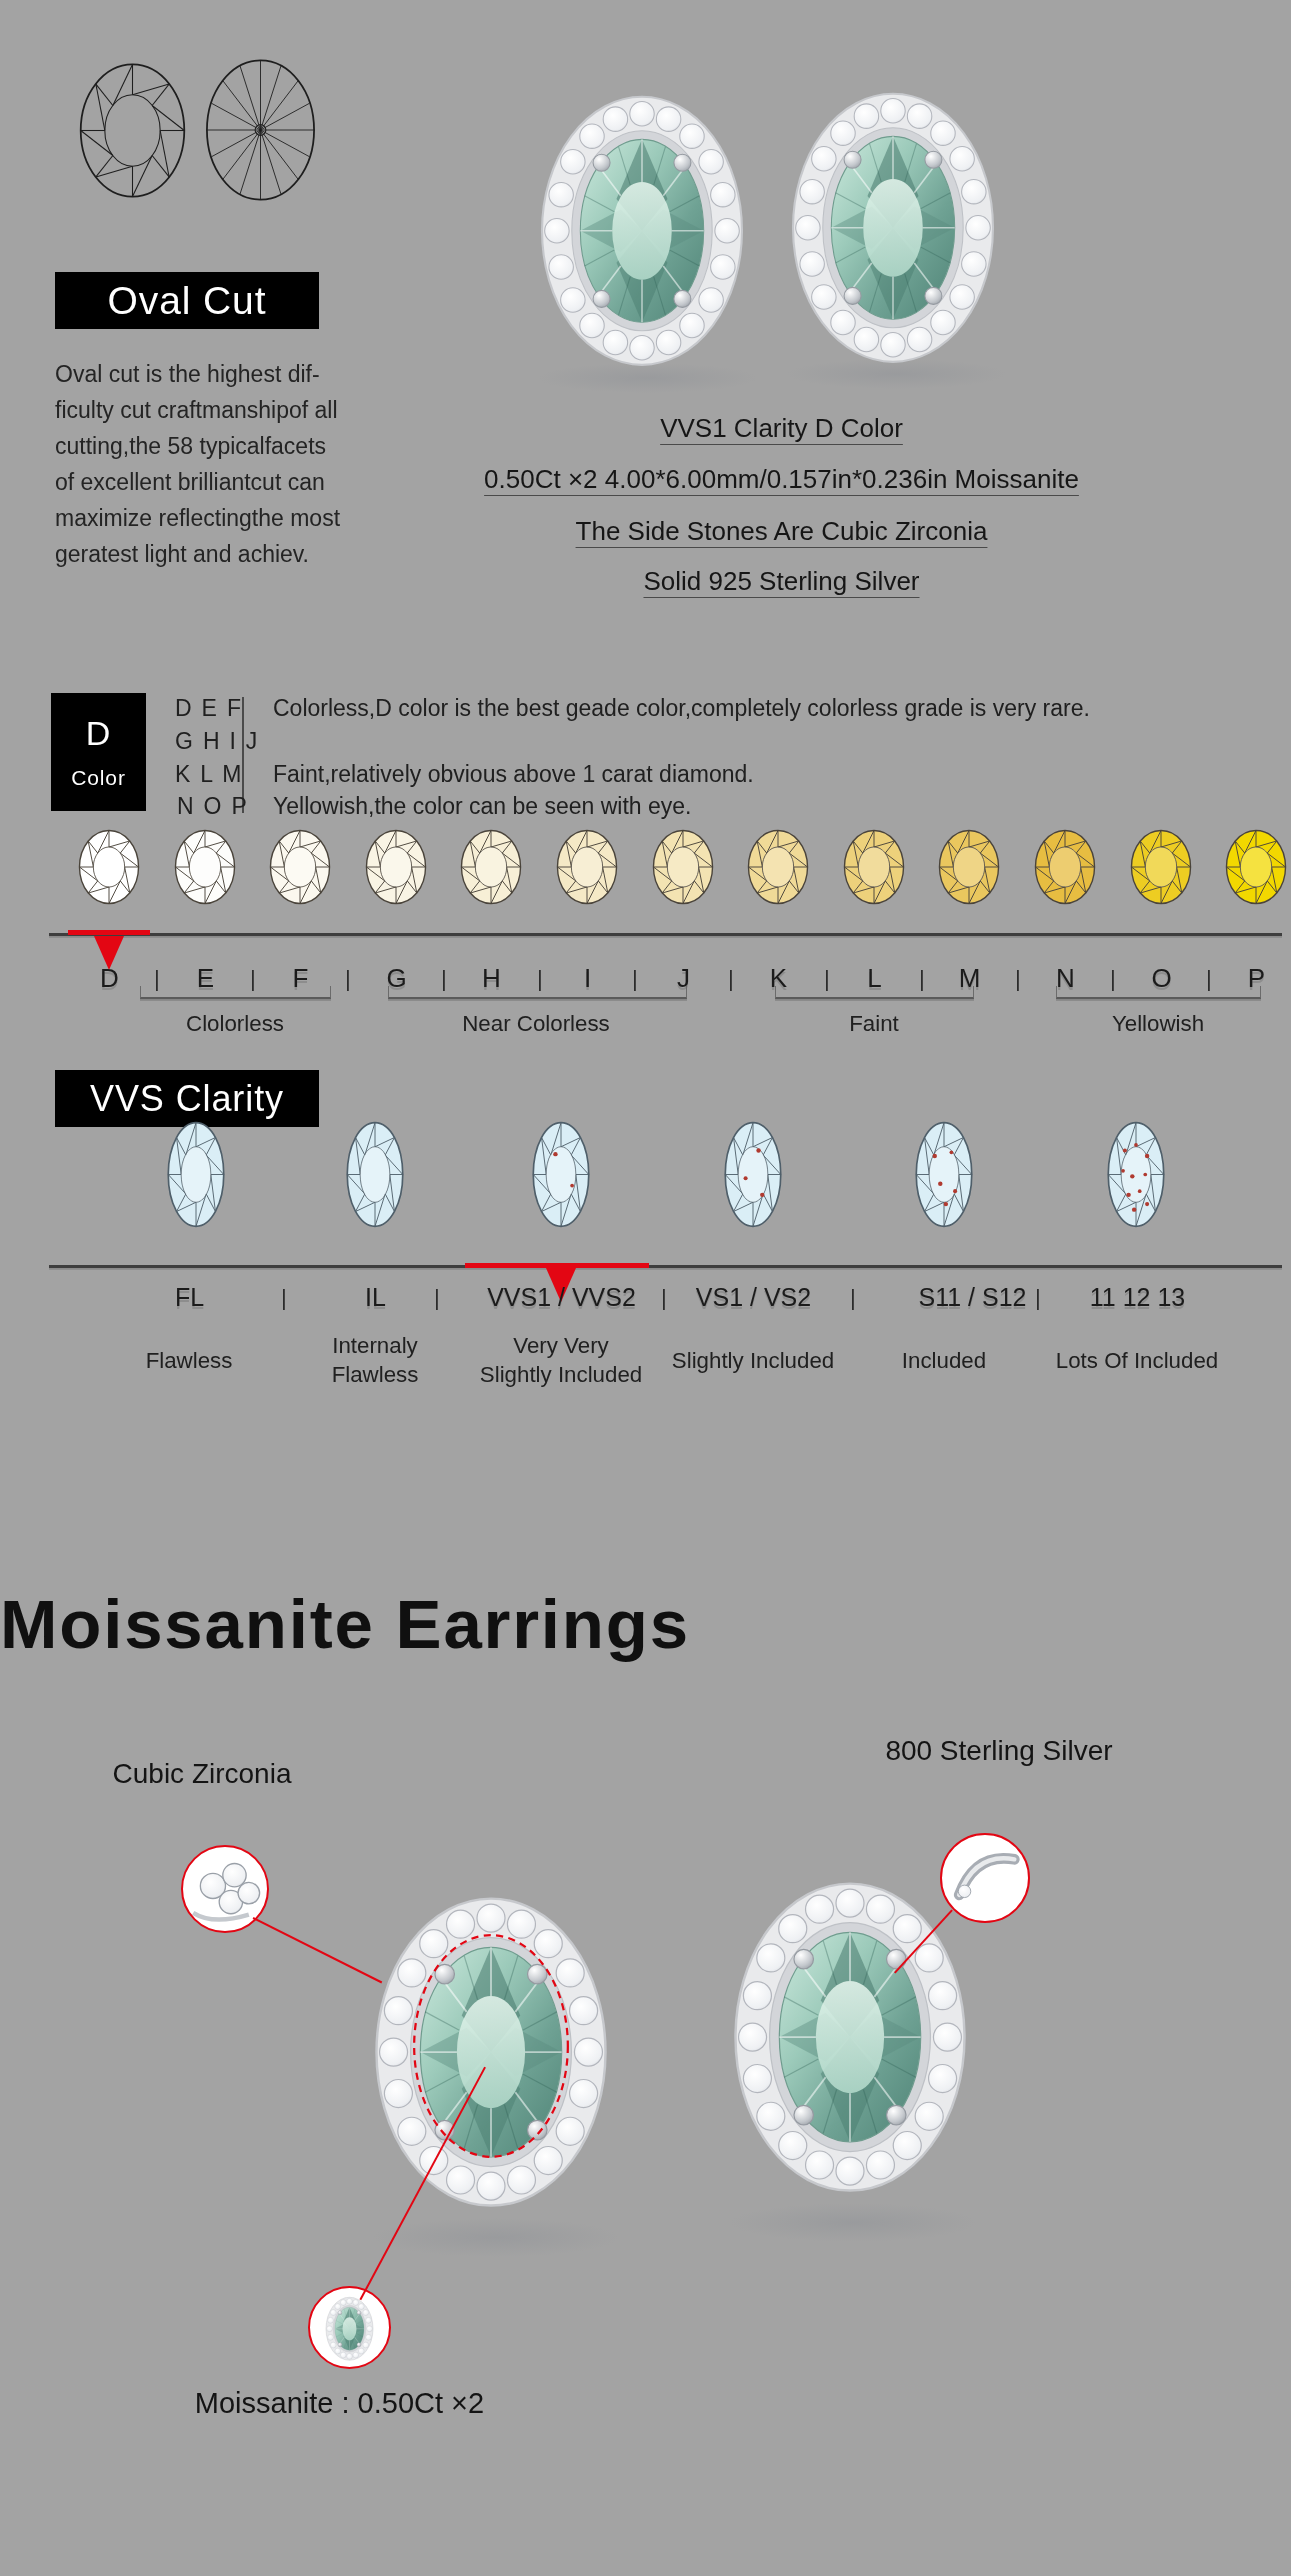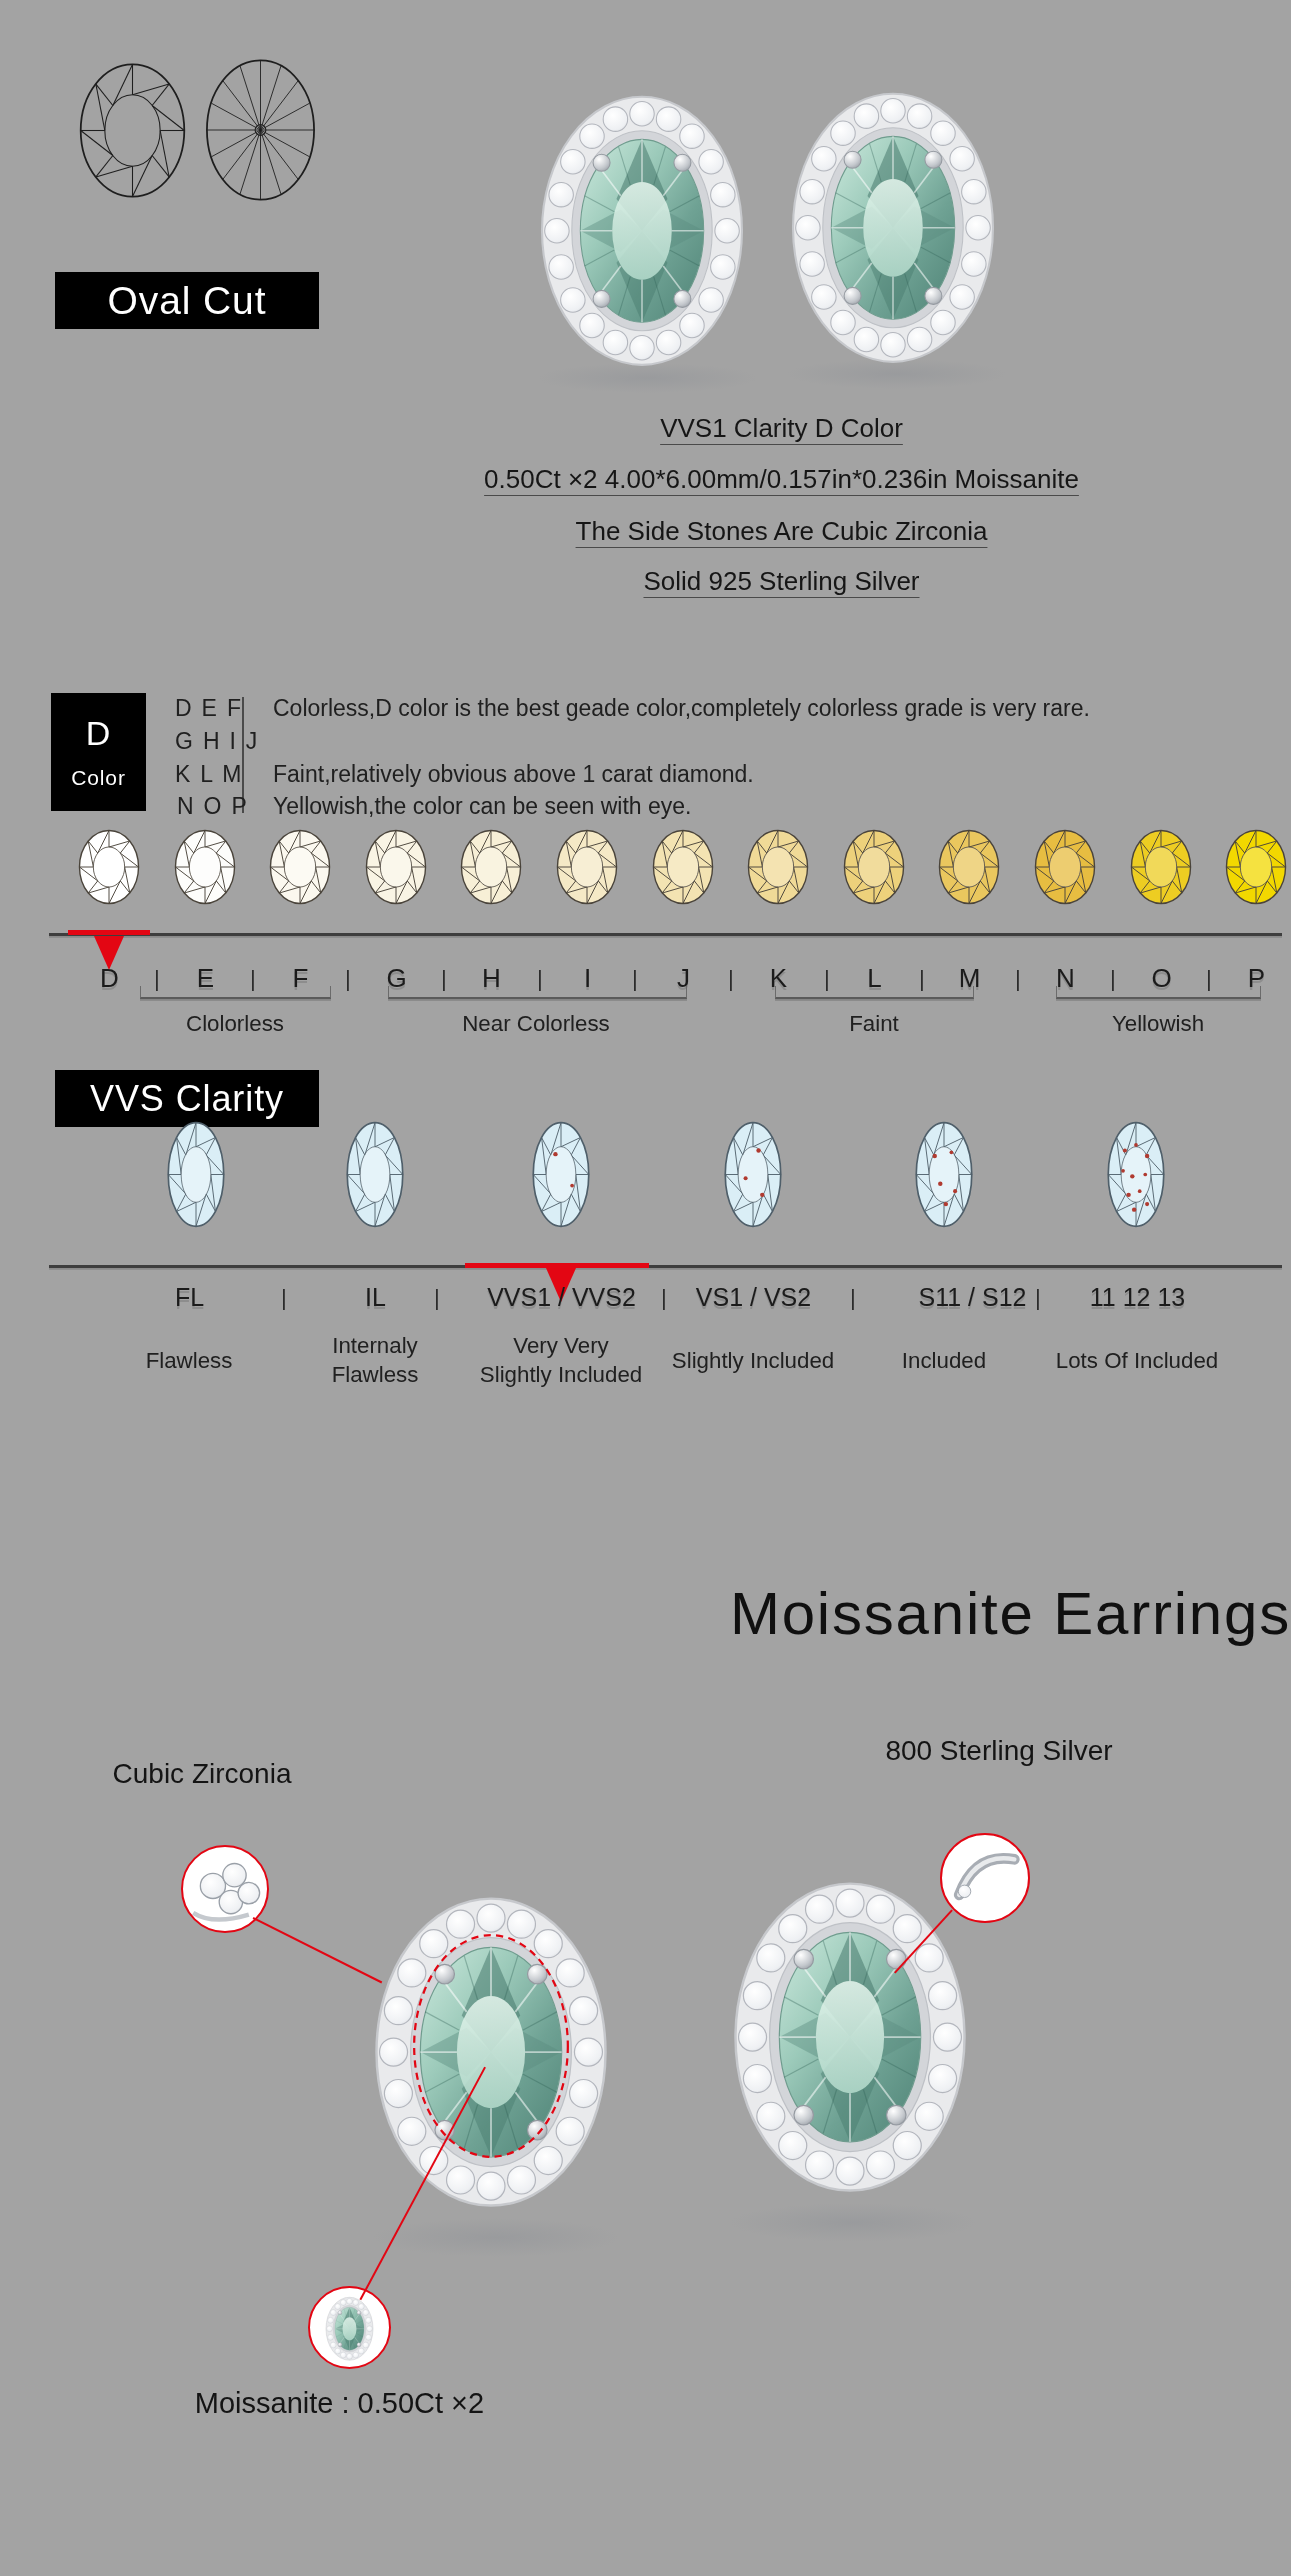--- a/index.html
+++ b/index.html
@@ -20,22 +20,22 @@
   .slet{position:absolute;width:63px;margin-left:-31px;text-align:center;font-size:26px;color:#1b1b1b;
         text-shadow:0 2.7px 0 rgba(0,0,0,.13);font-weight:300;}
   .ssep{position:absolute;width:18px;margin-left:-9px;text-align:center;font-size:22.3px;color:#2c2c2c;font-weight:300;}
   .bracket{position:absolute;height:10.7px;border-left:1.8px solid #6b6b6b;border-right:1.8px solid #6b6b6b;
            border-bottom:2.7px solid #5a5a5a;box-shadow:0 1.8px 0 rgba(0,0,0,.18);}
   .glabel{position:absolute;width:268px;margin-left:-134px;text-align:center;font-size:22.3px;color:#202020;font-weight:300;}
   .clabel{position:absolute;width:232px;margin-left:-116px;text-align:center;font-size:22.3px;line-height:29px;
           color:#202020;font-weight:300;}
   .cgrade{position:absolute;width:197px;margin-left:-98px;text-align:center;font-size:25px;color:#1b1b1b;
           text-shadow:0 2.7px 0 rgba(0,0,0,.13);font-weight:300;white-space:nowrap;}
-  .title{position:absolute;left:0;top:1539px;width:1291px;text-align:right;font-size:60px;letter-spacing:1.8px;
-         color:#101010;font-weight:400;}
+  .title{position:absolute;left:0;top:1539px;width:1291px;text-align:left;font-size:69px;letter-spacing:1.8px;
+         color:#101010;font-weight:700;}
   .anlabel{position:absolute;text-align:center;font-size:28px;color:#141414;font-weight:300;white-space:nowrap;}
   .redcircle{position:absolute;border:2.7px solid #e30613;border-radius:50%;background:#fff;overflow:hidden;
              display:flex;align-items:center;justify-content:center;}
   .redline{position:absolute;height:2.2px;background:#e30613;transform-origin:0 50%;}
   .reflect{position:absolute;border-radius:50%;
            background:radial-gradient(ellipse at center, rgba(115,122,134,.20), rgba(255,255,255,0) 70%);}
   .sw{position:absolute;top:827px;width:66px;height:80px;}
   .cl{position:absolute;top:1119px;width:64px;height:111px;}
 </style>
 </head>
@@ -216,20 +216,28 @@
         <line x1="70" y1="85" x2="93" y2="13"></line>
       <line x1="70" y1="85" x2="112" y2="30"></line>
         <line x1="70" y1="85" x2="125" y2="55"></line>
     </g>
     <circle cx="70" cy="85" r="6" fill="none" stroke="#1e1e1e" stroke-width="1.2"></circle>
   </svg>
 
   <div class="banner" style="left:55px;top:272px;width:264px;height:57px;font-size:39px">
     <span>Oval Cut</span>
   </div>
+  <div class="para" style="left:55px;top:356px">
+    <div>Oval cut is the highest dif-</div>
+    <div>ficulty cut craftmanshipof all</div>
+    <div>cutting,the 58 typicalfacets</div>
+    <div>of excellent brilliantcut can</div>
+    <div>maximize reflectingthe most</div>
+    <div>geratest light and achiev.</div>
+  </div>
 
   <div class="reflect" style="left:536px;top:363px;width:223px;height:30px"></div>
   <div class="reflect" style="left:785px;top:359px;width:223px;height:30px"></div>
   <svg class="abs" style="left:525px;top:71px" width="234" height="309" viewBox="0 0 220 290">
       <use href="#earring"></use>
     </svg>
   <svg class="abs" style="left:776px;top:68px" width="234" height="309" viewBox="0 0 220 290">
       <use href="#earring"></use>
     </svg>
 

